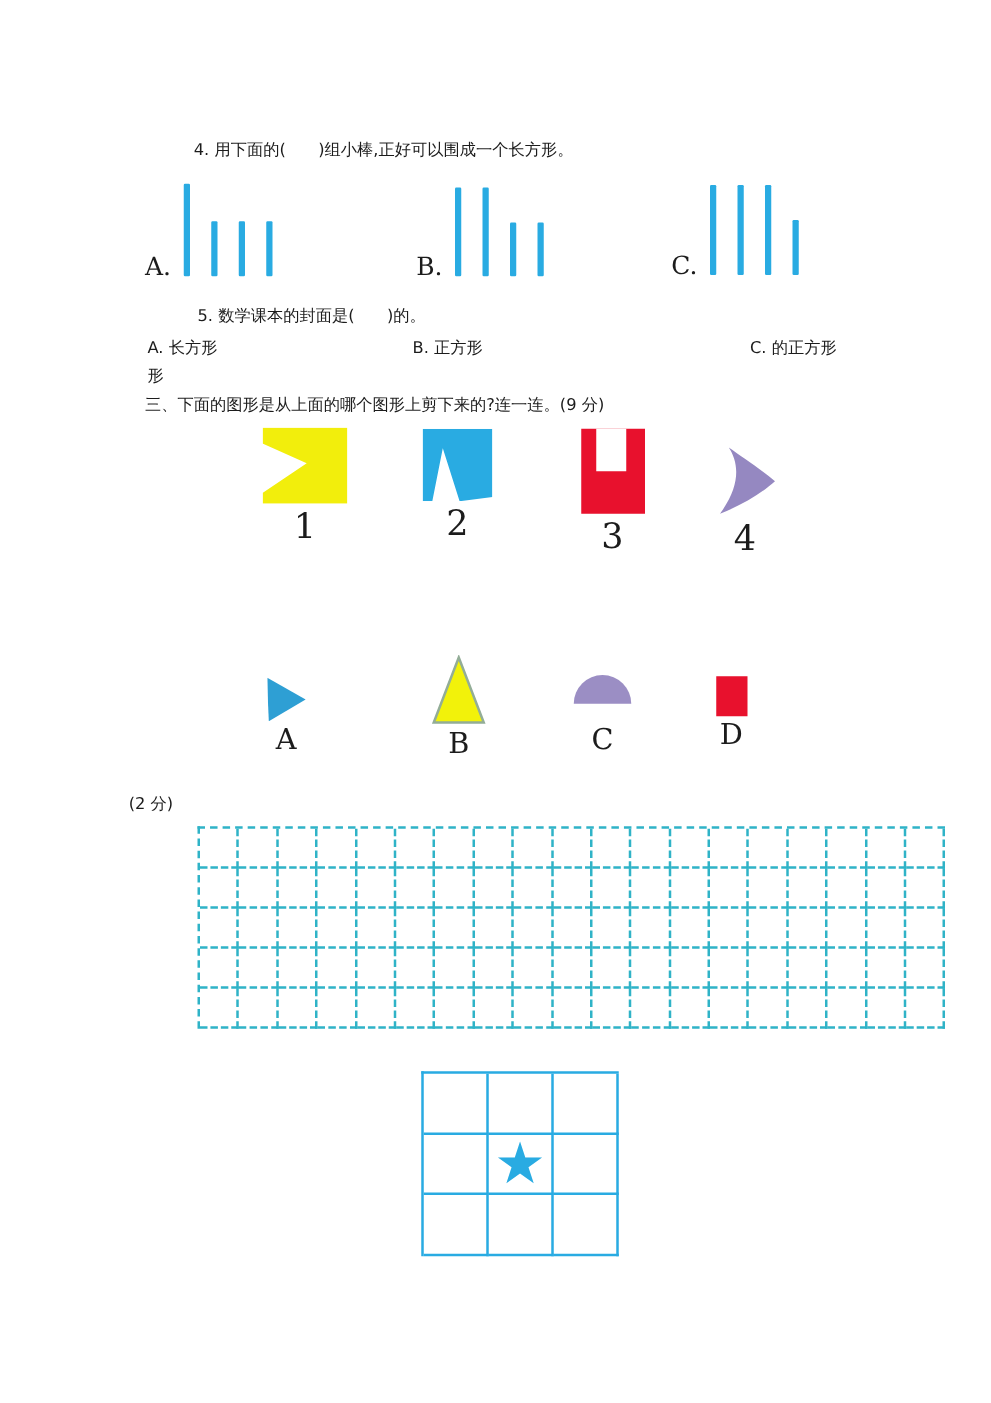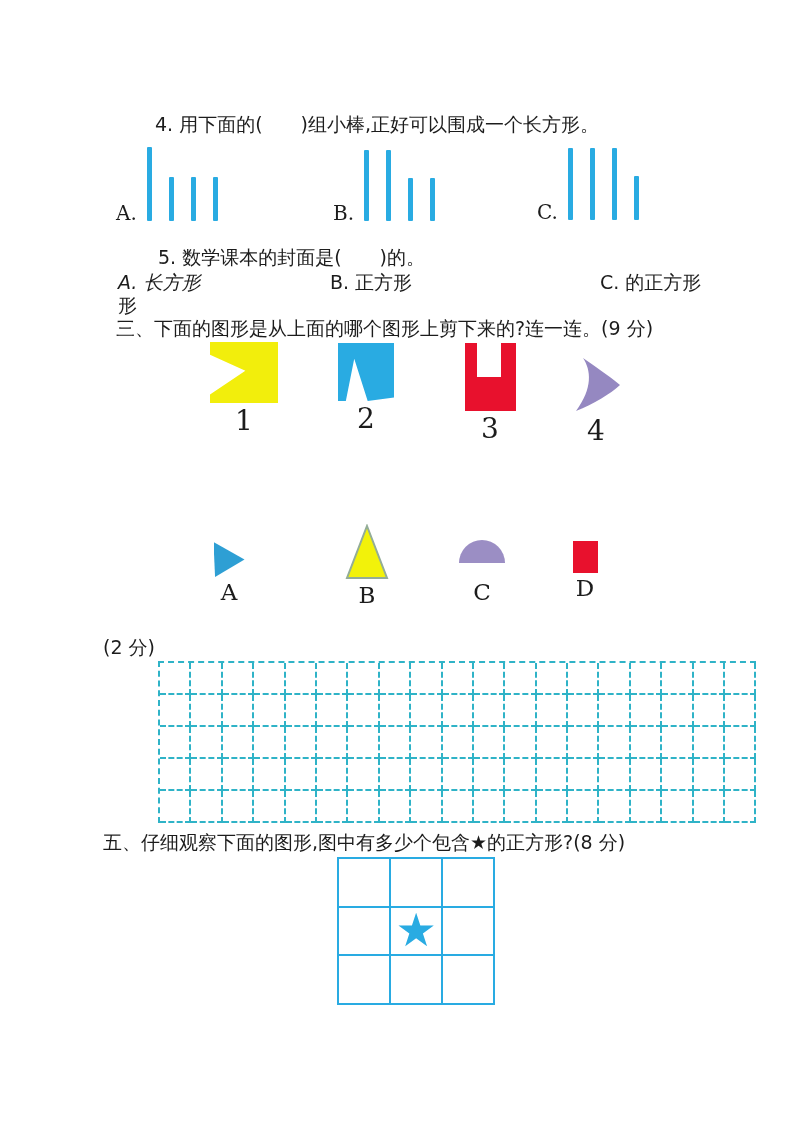--- a/index.html
+++ b/index.html
@@ -1,18 +1,18 @@
 <!DOCTYPE html>
 <html style="--c-text: #1c1c1c; --c-stick: #29abe2; --c-grid_dash: #2fb3c7; --c-star_grid: #29abe2; --c-star: #29abe2; --c-shape1: #f2ee0c; --c-shape2: #29abe2; --c-shape3: #e8112d; --c-shape4: #9588c1; --c-shapeA: #2e9fd4; --c-shapeB_fill: #f2f20a; --c-shapeB_stroke: #93ad97; --c-shapeC: #9b8ec4; --c-shapeD: #e8112d;"><head>
 <meta charset="utf-8">
 <style>
   html,body{margin:0;padding:0;background:#ffffff;}
   .page{position:relative;width:793px;height:1122px;background:#fff;overflow:hidden;
         font-family:"DejaVu Sans","Liberation Sans",sans-serif;color:var(--c-text,#1c1c1c);}
-  .line{position:absolute;font-size:19px;line-height:1.25;white-space:nowrap;}
+  .line{position:absolute;font-size:13px;line-height:1.25;white-space:nowrap;}
 
   
   .stick-row{position:absolute;display:flex;align-items:flex-end;height:76px;}
   .stick-label{font-family:"DejaVu Serif","Liberation Serif",serif;font-size:20px;line-height:1;
                margin-right:10px;transform:translateY(2px);}
   .sticks{display:flex;align-items:flex-end;gap:17px;}
   .stick{display:block;width:5px;background:var(--c-stick);border-radius:1px;}
 
   
   .shape-item{position:absolute;display:flex;flex-direction:column;align-items:center;}
@@ -74,21 +74,21 @@
     <span class="stick-label">C.</span>
     <div class="sticks">
         <i class="stick" style="height: 72px;"></i>
         <i class="stick" style="height: 72px;"></i>
         <i class="stick" style="height: 72px;"></i>
         <i class="stick" style="height: 44px;"></i>
       </div>
   </div>
 
   <div class="line" style="left:158px;top:246px;">5. 数学课本的封面是(　　)的。</div>
-  <div class="line" style="left:118px;top:271px;font-style:italic;">A. 长方形</div>
+  <div class="line" style="left:118px;top:271px;">A. 长方形</div>
   <div class="line" style="left:330px;top:271px;">B. 正方形</div>
   <div class="line" style="left:600px;top:271px;">C. 的正方形</div>
   <div class="line" style="left:118px;top:294px;">形</div>
 
   <div class="line" style="left:116px;top:317px;">三、下面的图形是从上面的哪个图形上剪下来的?连一连。(9 分)</div>
 
   <div class="shape-item" style="left:202px;top:342px;width:84px;">
     <div class="shape1"></div>
     <div class="num-label">1</div>
   </div>
@@ -221,21 +221,20 @@
       <div class="cell"></div>
       <div class="cell"></div>
       <div class="cell"></div>
       <div class="cell"></div>
       <div class="cell"></div>
       <div class="cell"></div>
       <div class="cell"></div>
       <div class="cell"></div>
     </div>
 
-  <div class="line" style="left:103px;top:831px;">五、仔细观察下面的图形,图中有多少个包含★的正方形?(8 分)</div>
 
   <div class="star-grid" style="left: 337px; top: 857px; grid-template-columns: repeat(3, 52px); grid-auto-rows: 48.6px;">
       <div class="cell"></div>
       <div class="cell"></div>
       <div class="cell"></div>
       <div class="cell"></div>
       <div class="cell">
         <span class="star">★</span>
       </div>
       <div class="cell"></div>

